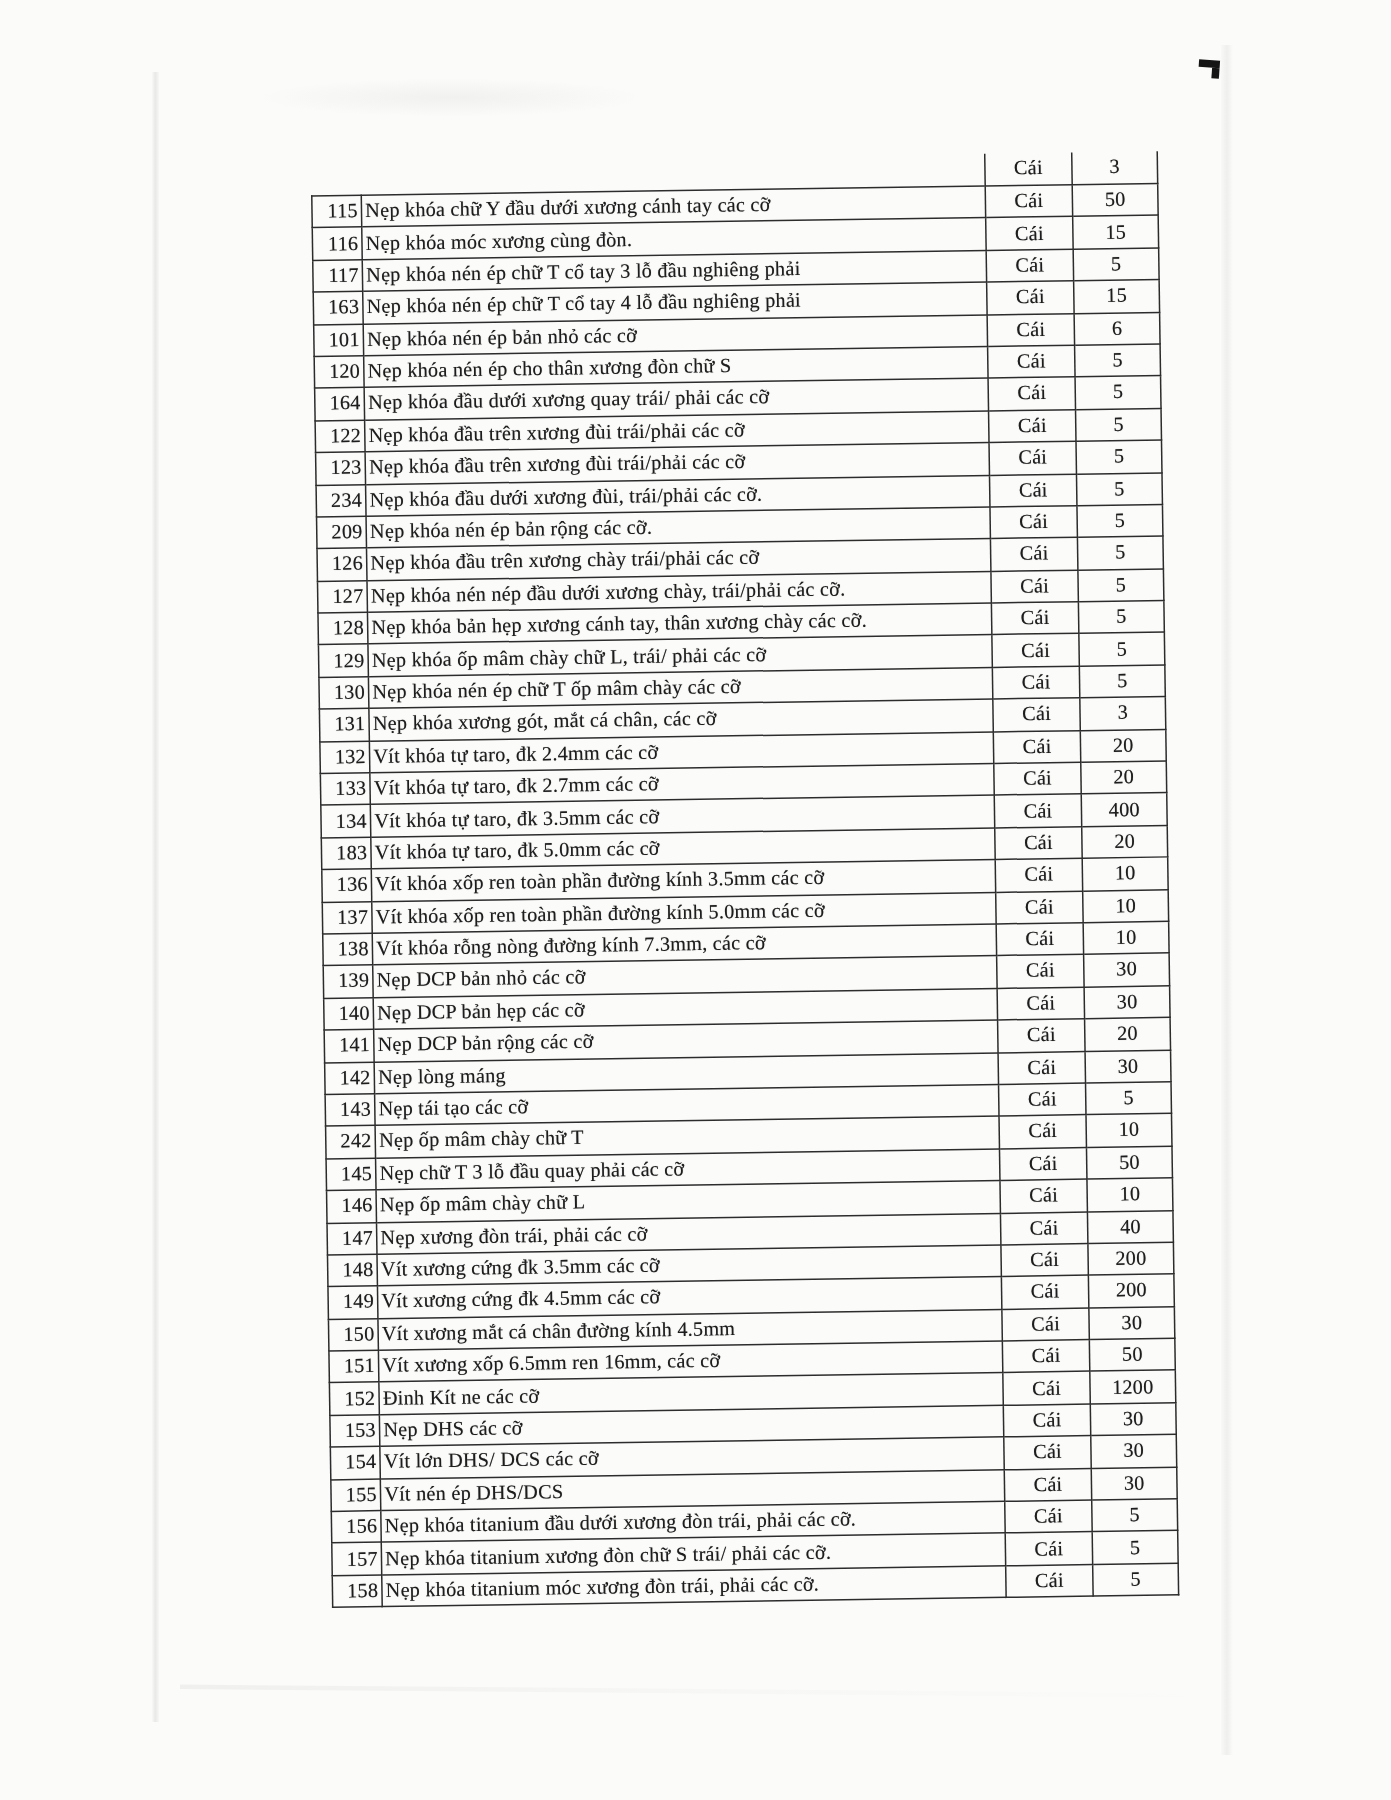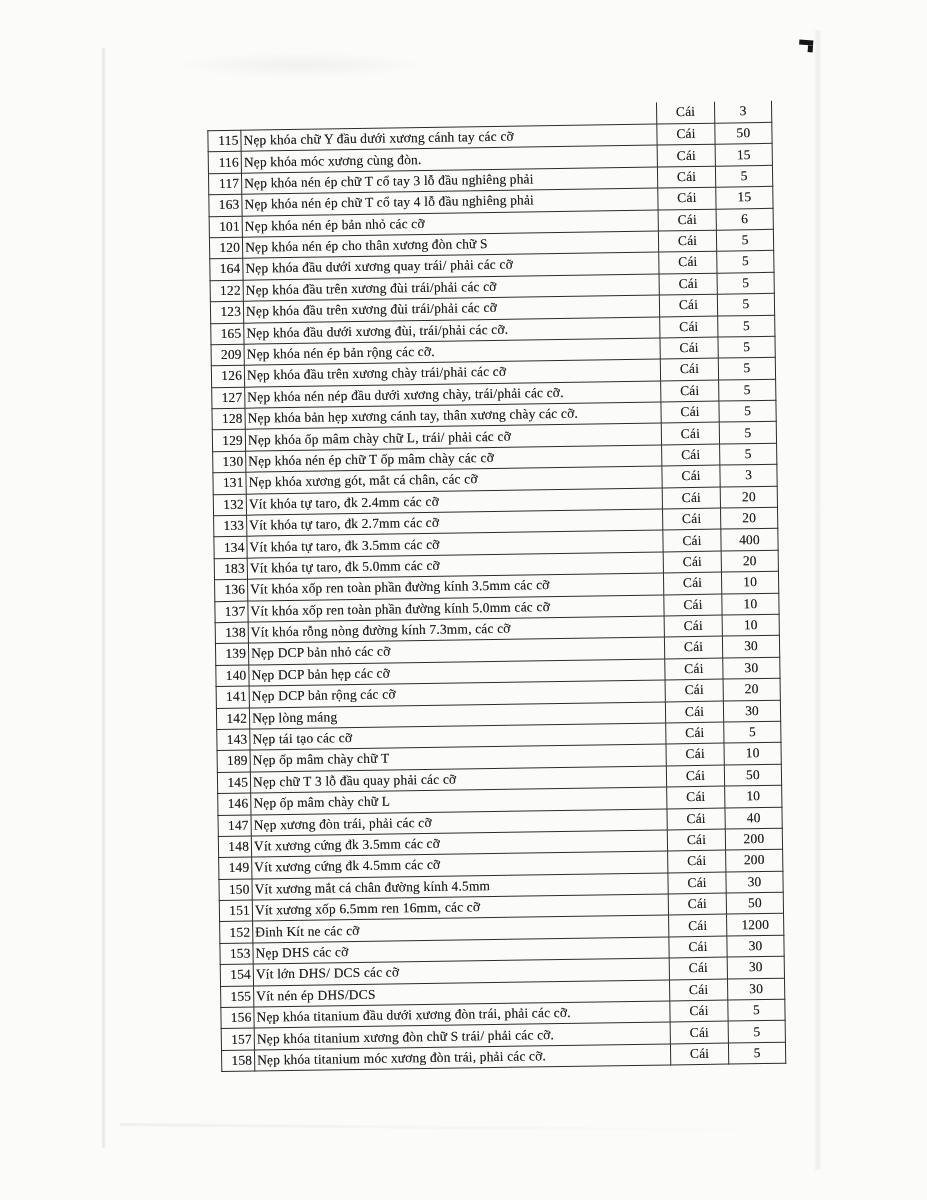--- a/index.html
+++ b/index.html
@@ -134,21 +134,21 @@
     <td class="c-unit">Cái</td>
     <td class="c-qty">5</td>
   </tr>
           <tr>
     <td class="c-num">123</td>
     <td class="c-desc">Nẹp khóa đầu trên xương đùi trái/phải các cỡ</td>
     <td class="c-unit">Cái</td>
     <td class="c-qty">5</td>
   </tr>
           <tr>
-    <td class="c-num">165</td>
+    <td class="c-num">234</td>
     <td class="c-desc">Nẹp khóa đầu dưới xương đùi, trái/phải các cỡ.</td>
     <td class="c-unit">Cái</td>
     <td class="c-qty">5</td>
   </tr>
           <tr>
     <td class="c-num">209</td>
     <td class="c-desc">Nẹp khóa nén ép bản rộng các cỡ.</td>
     <td class="c-unit">Cái</td>
     <td class="c-qty">5</td>
   </tr>
@@ -254,21 +254,21 @@
     <td class="c-unit">Cái</td>
     <td class="c-qty">30</td>
   </tr>
           <tr>
     <td class="c-num">143</td>
     <td class="c-desc">Nẹp tái tạo các cỡ</td>
     <td class="c-unit">Cái</td>
     <td class="c-qty">5</td>
   </tr>
           <tr>
-    <td class="c-num">189</td>
+    <td class="c-num">242</td>
     <td class="c-desc">Nẹp ốp mâm chày chữ T</td>
     <td class="c-unit">Cái</td>
     <td class="c-qty">10</td>
   </tr>
           <tr>
     <td class="c-num">145</td>
     <td class="c-desc">Nẹp chữ T 3 lỗ đầu quay phải các cỡ</td>
     <td class="c-unit">Cái</td>
     <td class="c-qty">50</td>
   </tr>

